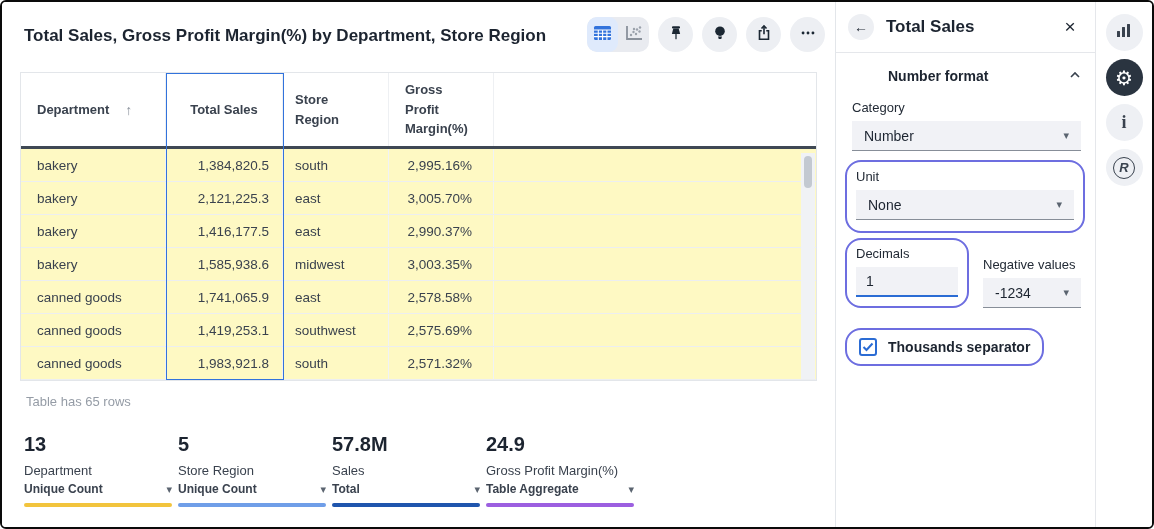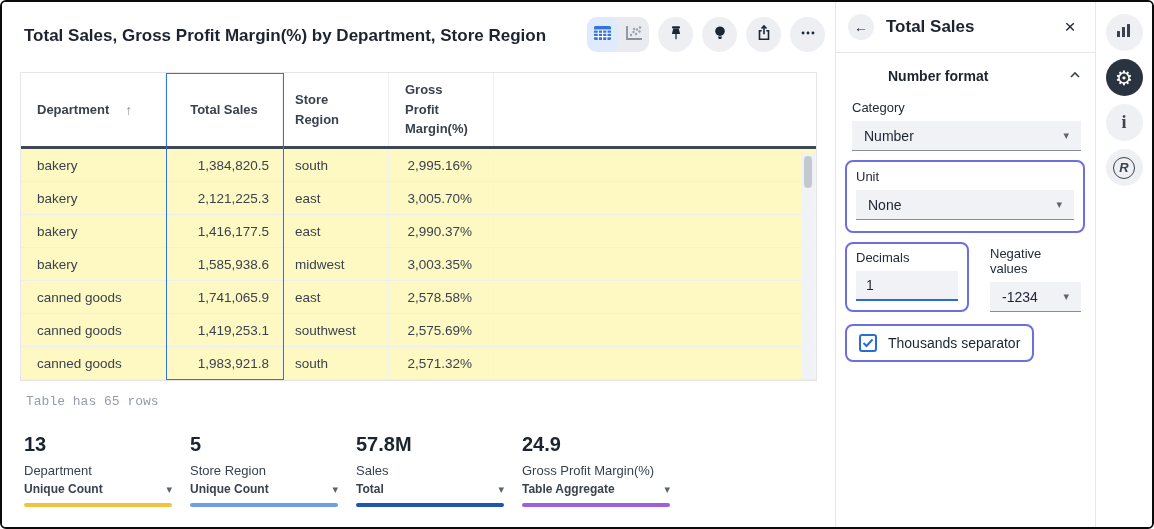--- a/index.html
+++ b/index.html
@@ -42,24 +42,24 @@
   .td-sales { width:117px; justify-content:flex-end; padding-right:13px; }
   .td-region { width:106px; padding-left:12px; }
   .td-gpm { width:105px; justify-content:flex-end; padding-right:21px; }
   .td-fill { flex:1; border-right:none; }
 
   .col-select-overlay { position:absolute; left:145px; top:0; bottom:0; width:118px;
         border:1.5px solid #3273dc; pointer-events:none; z-index:5; }
   .vscroll { position:absolute; right:1px; top:80px; bottom:1px; width:14px; background:#f0f2f5; }
   .vscroll-thumb { width:8px; height:32px; margin:3px auto 0; background:#c3c9d1; border-radius:4px; }
 
-  .row-count { position:absolute; left:24px; top:392px; font-size:13px; color:#959ca6;font-family:Liberation Mono, monospace; }
+  .row-count { position:absolute; left:24px; top:392px; font-size:13px; color:#959ca6; }
 
   
-  .stats { position:absolute; left:22px; top:431px; display:flex; gap:18px; }
+  .stats { position:absolute; left:22px; top:431px; display:flex; gap:6px; }
   .stat-card { width:148px; }
   .stat-value { font-size:20px; font-weight:700; color:#1c2430; }
   .stat-field { margin-top:7px; font-size:13px; color:#3a424e; }
   .stat-agg-row { margin-top:4px; display:flex; align-items:center; justify-content:space-between; cursor:pointer; }
   .stat-agg { font-size:12px; font-weight:700; color:#3a424e; }
   .stat-caret { font-size:11px; color:#5b6470; }
   .stat-underline { margin-top:7px; height:4px; border-radius:2px; }
 
   
   .panel { width:260px; flex:0 0 260px; border-left:1px solid #e3e6ea; background:#fff;
@@ -75,30 +75,30 @@
   .pbody { padding:14px 14px 0 16px; }
   .section-row { display:flex; align-items:center; justify-content:space-between; cursor:pointer;margin-left:36px; }
   .section-title { font-size:14px; font-weight:700; color:#1c2430; }
   .field-label { font-size:13px; color:#232b36; }
   .select { margin-top:6px; height:30px; background:#f1f2f6; border-bottom:1px solid #878e98;
             display:flex; align-items:center; justify-content:space-between; padding:0 12px;
             font-size:14px; color:#1c2430; cursor:pointer; }
   .select .caret { font-size:11px; color:#5b6470; }
 
   .cat-block { margin-top:15px; }
-  .hl { border:2px solid #6d6ee0; border-radius:8px; }
+  .hl { border:2px solid #6d6ee0; border-radius:16px; }
   .unit-group { margin-top:9px; margin-left:-7px; margin-right:-4px; padding:7px 9px 11px; }
   .dec-row { margin-top:5px; display:flex; align-items:flex-end; }
   .dec-group { margin-left:-7px; width:124px; padding:6px 9px 9px; }
   .dec-input { margin-top:6px; width:100%; height:30px; background:#f1f2f6; border:none;
                border-bottom:2px solid #2b6cd4; font-size:14px; color:#1c2430; padding:0 10px;
                font-family:"Liberation Sans", sans-serif; outline:none; }
-  .neg-col { flex:1; margin-left:21px; margin-top:8px; }
-  .thou-group { margin-top:12px; margin-left:-7px; padding:8px 12px; display:inline-flex;
-                align-items:center; gap:11px; cursor:pointer; }
+  .neg-col { flex:1; margin-left:14px; margin-top:8px; }
+  .thou-group { margin-top:20px; margin-left:-7px; padding:8px 12px; display:inline-flex;
+                align-items:center; gap:11px; cursor:pointer;font-weight:bold; }
   .checkbox { width:18px; height:18px; border:2px solid #2b6cd4; border-radius:3px; background:#fff;
               display:flex; align-items:center; justify-content:center; }
   .check-label { font-size:14px; color:#1c2430; }
 
   
   .rail { width:57px; flex:0 0 57px; border-left:1px solid #e5e7eb; background:#fff;
           display:flex; flex-direction:column; align-items:center; padding-top:12px; gap:8px; }
   .rail-btn { width:37px; height:37px; border-radius:50%; background:#eef0f4; display:flex;
               align-items:center; justify-content:center; cursor:pointer; color:#39424e; }
   .rail-btn.active { background:#2a3440; color:#ffffff; }

